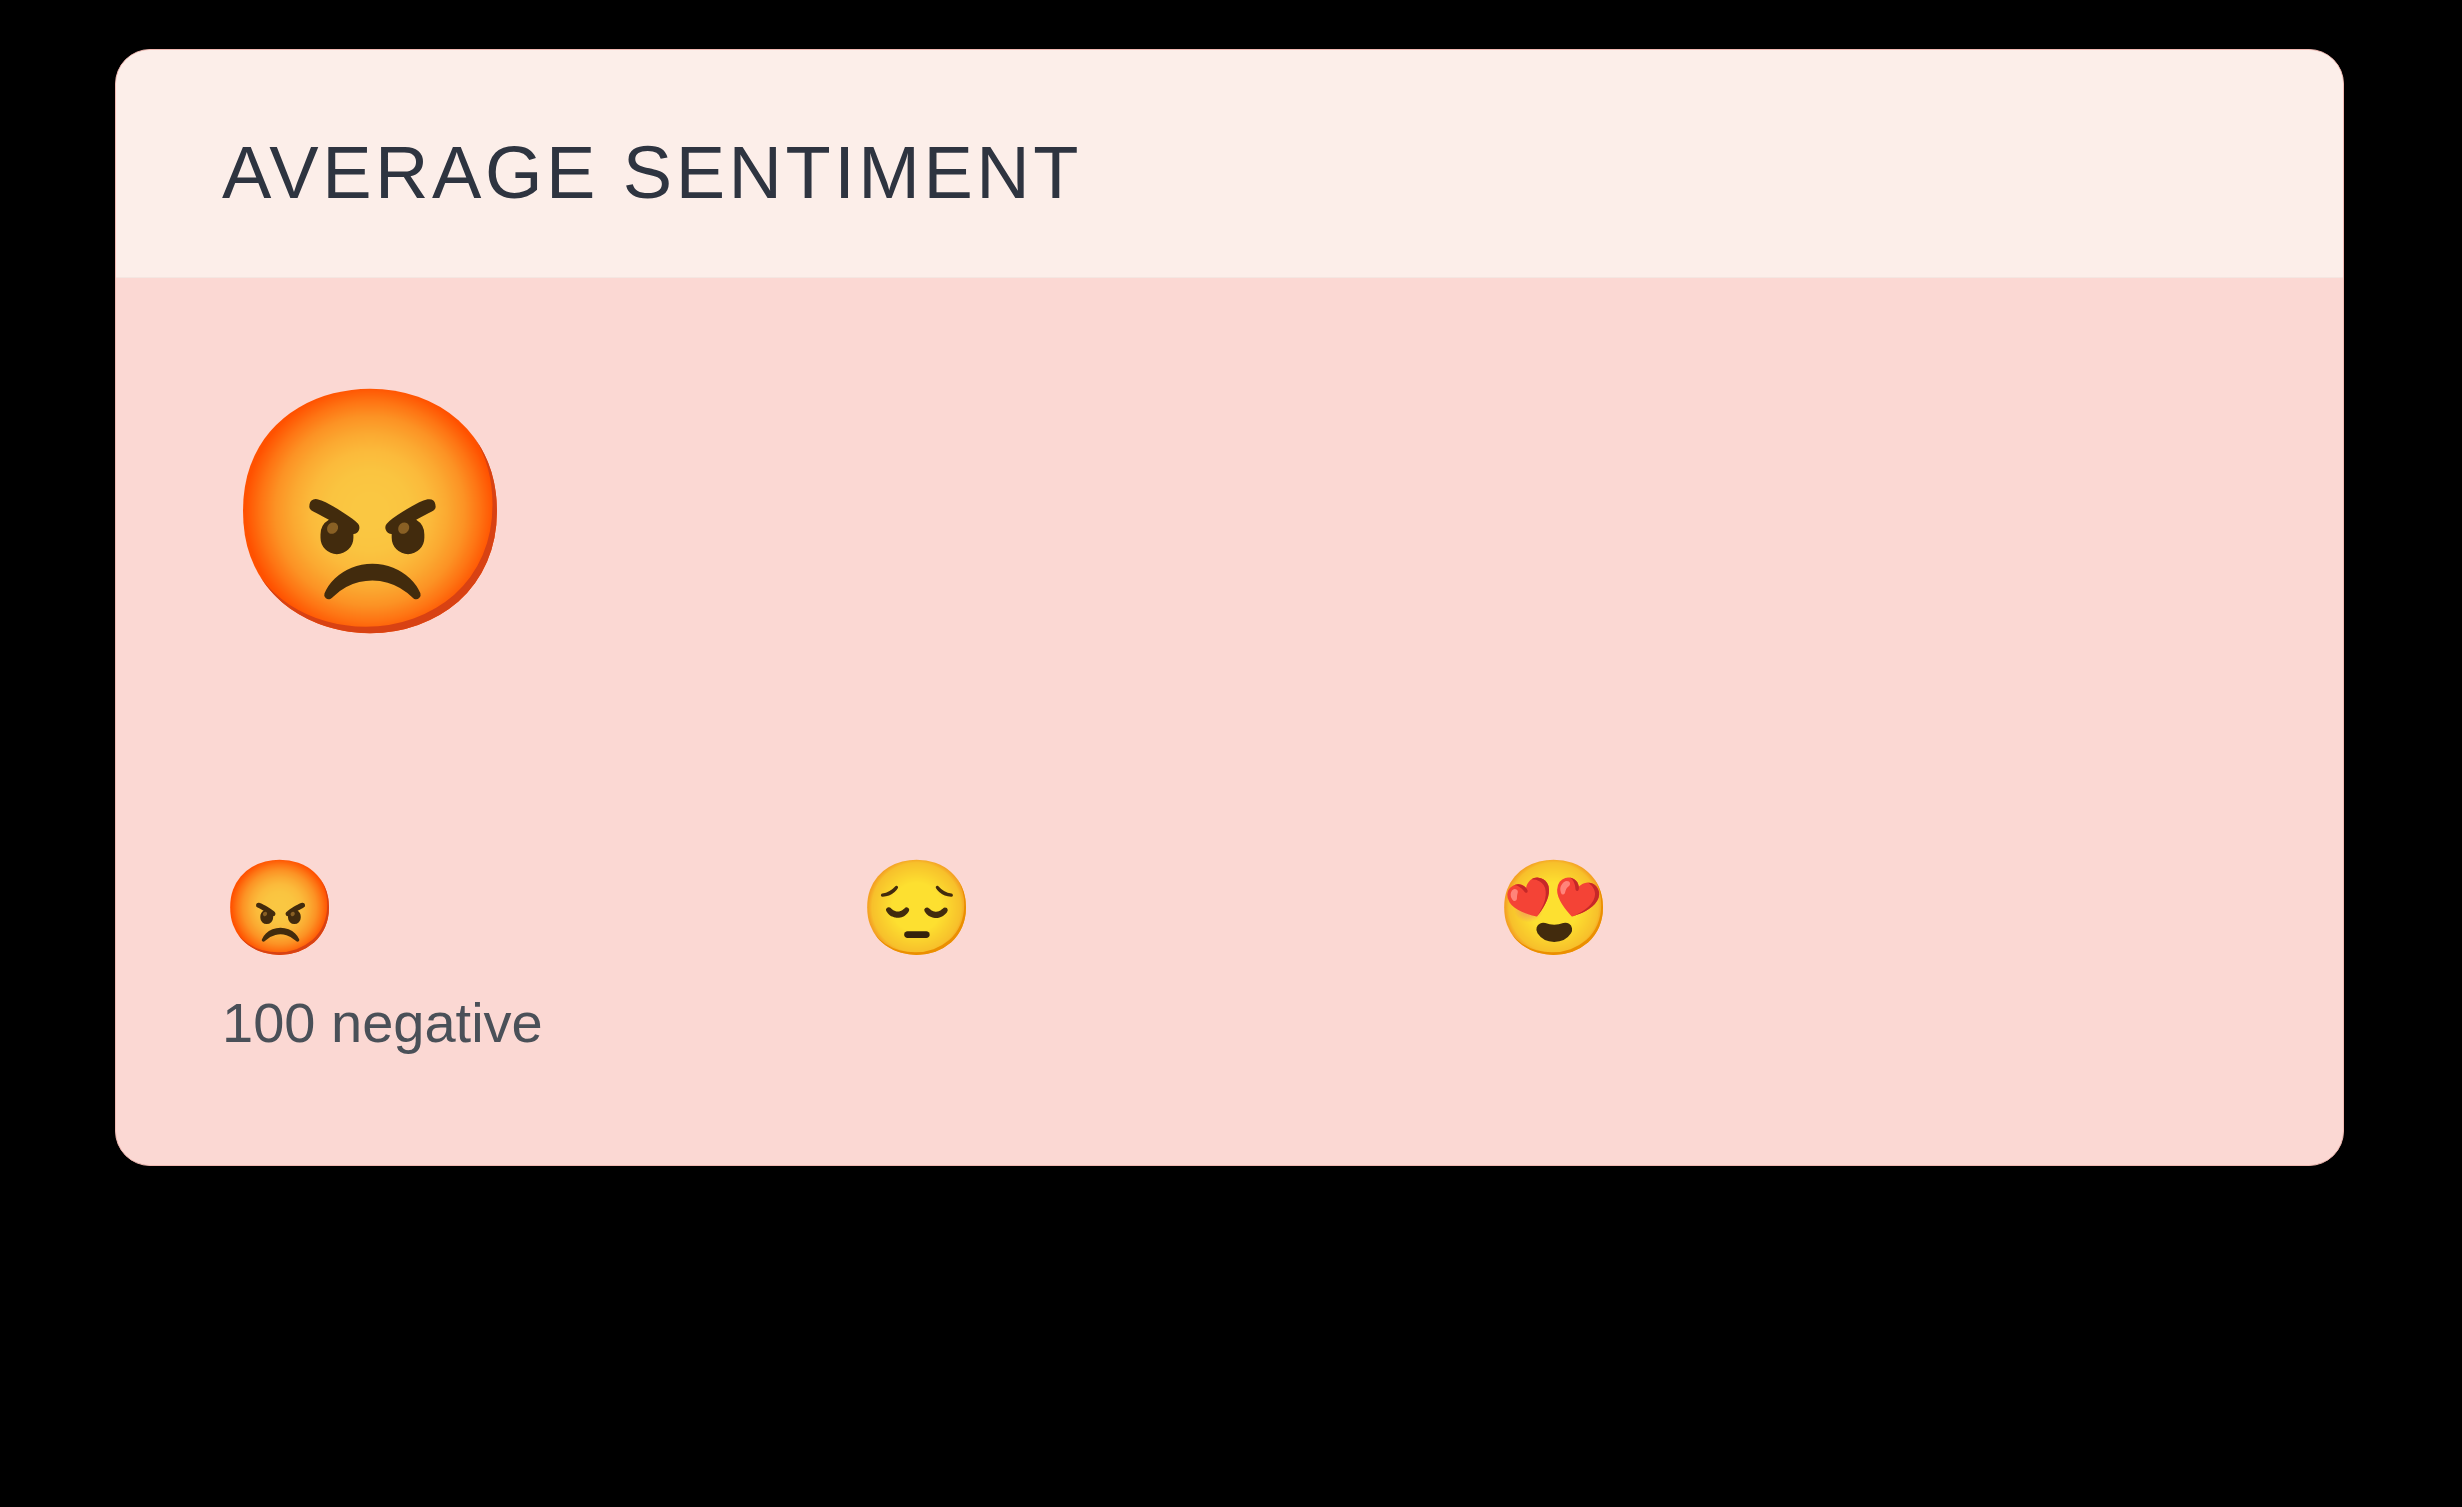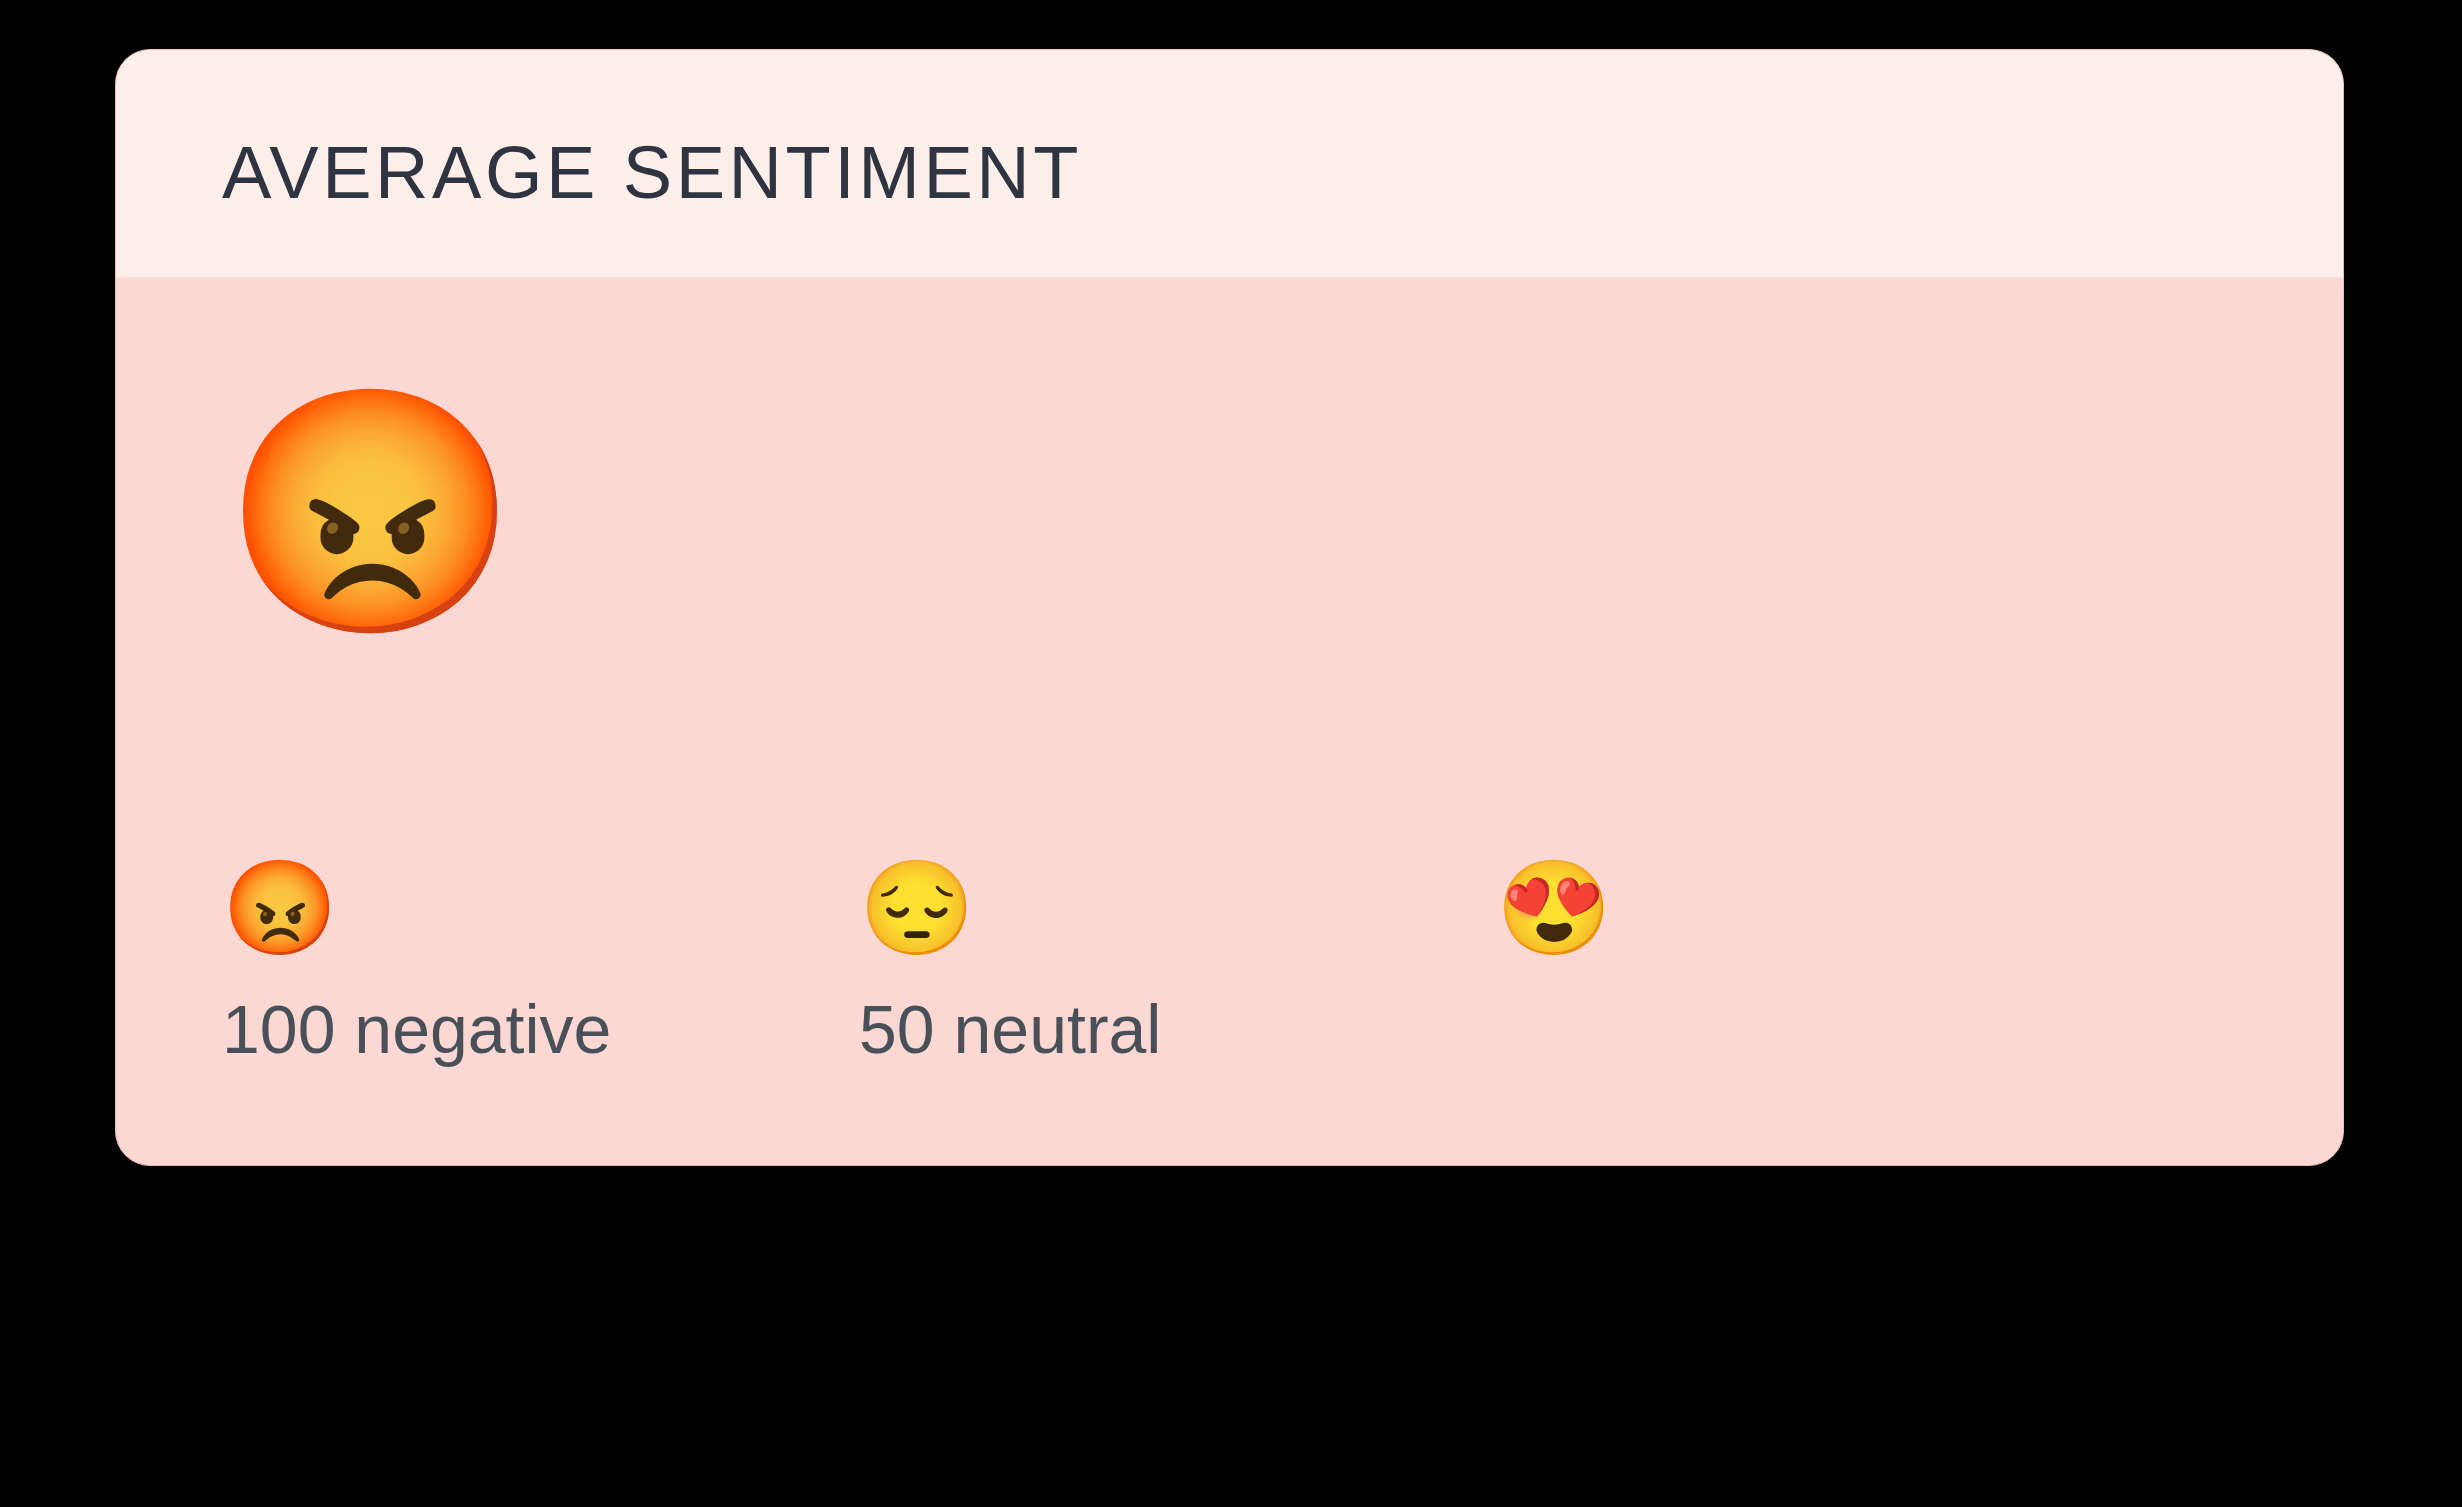--- a/index.html
+++ b/index.html
@@ -65,21 +65,21 @@
     flex: 0 0 auto;
     width: 637px;
   }
   .bd-emoji {
     font-size: 93px;
     line-height: 1;
     display: block;
   }
   .bd-label {
     margin-top: 35px;
-    font-size: 68px;
+    font-size: 56px;
     color: #4a5058;
     font-weight: 400;
   }
 </style>
 </head>
 <body>
 
 <div class="stage">
   <div class="card">
     <div class="card-header">
@@ -89,21 +89,20 @@
       <div class="hero">
         <span class="hero-emoji">😡</span>
       </div>
       <div class="breakdown">
         <div class="bd-item">
           <span class="bd-emoji">😡</span>
           <div class="bd-label">100 negative</div>
         </div>
         <div class="bd-item">
           <span class="bd-emoji">😔</span>
-          <div class="bd-label">50 neutral</div>
         </div>
         <div class="bd-item">
           <span class="bd-emoji">😍</span>
         </div>
       </div>
     </div>
   </div>
 </div>
 
 

